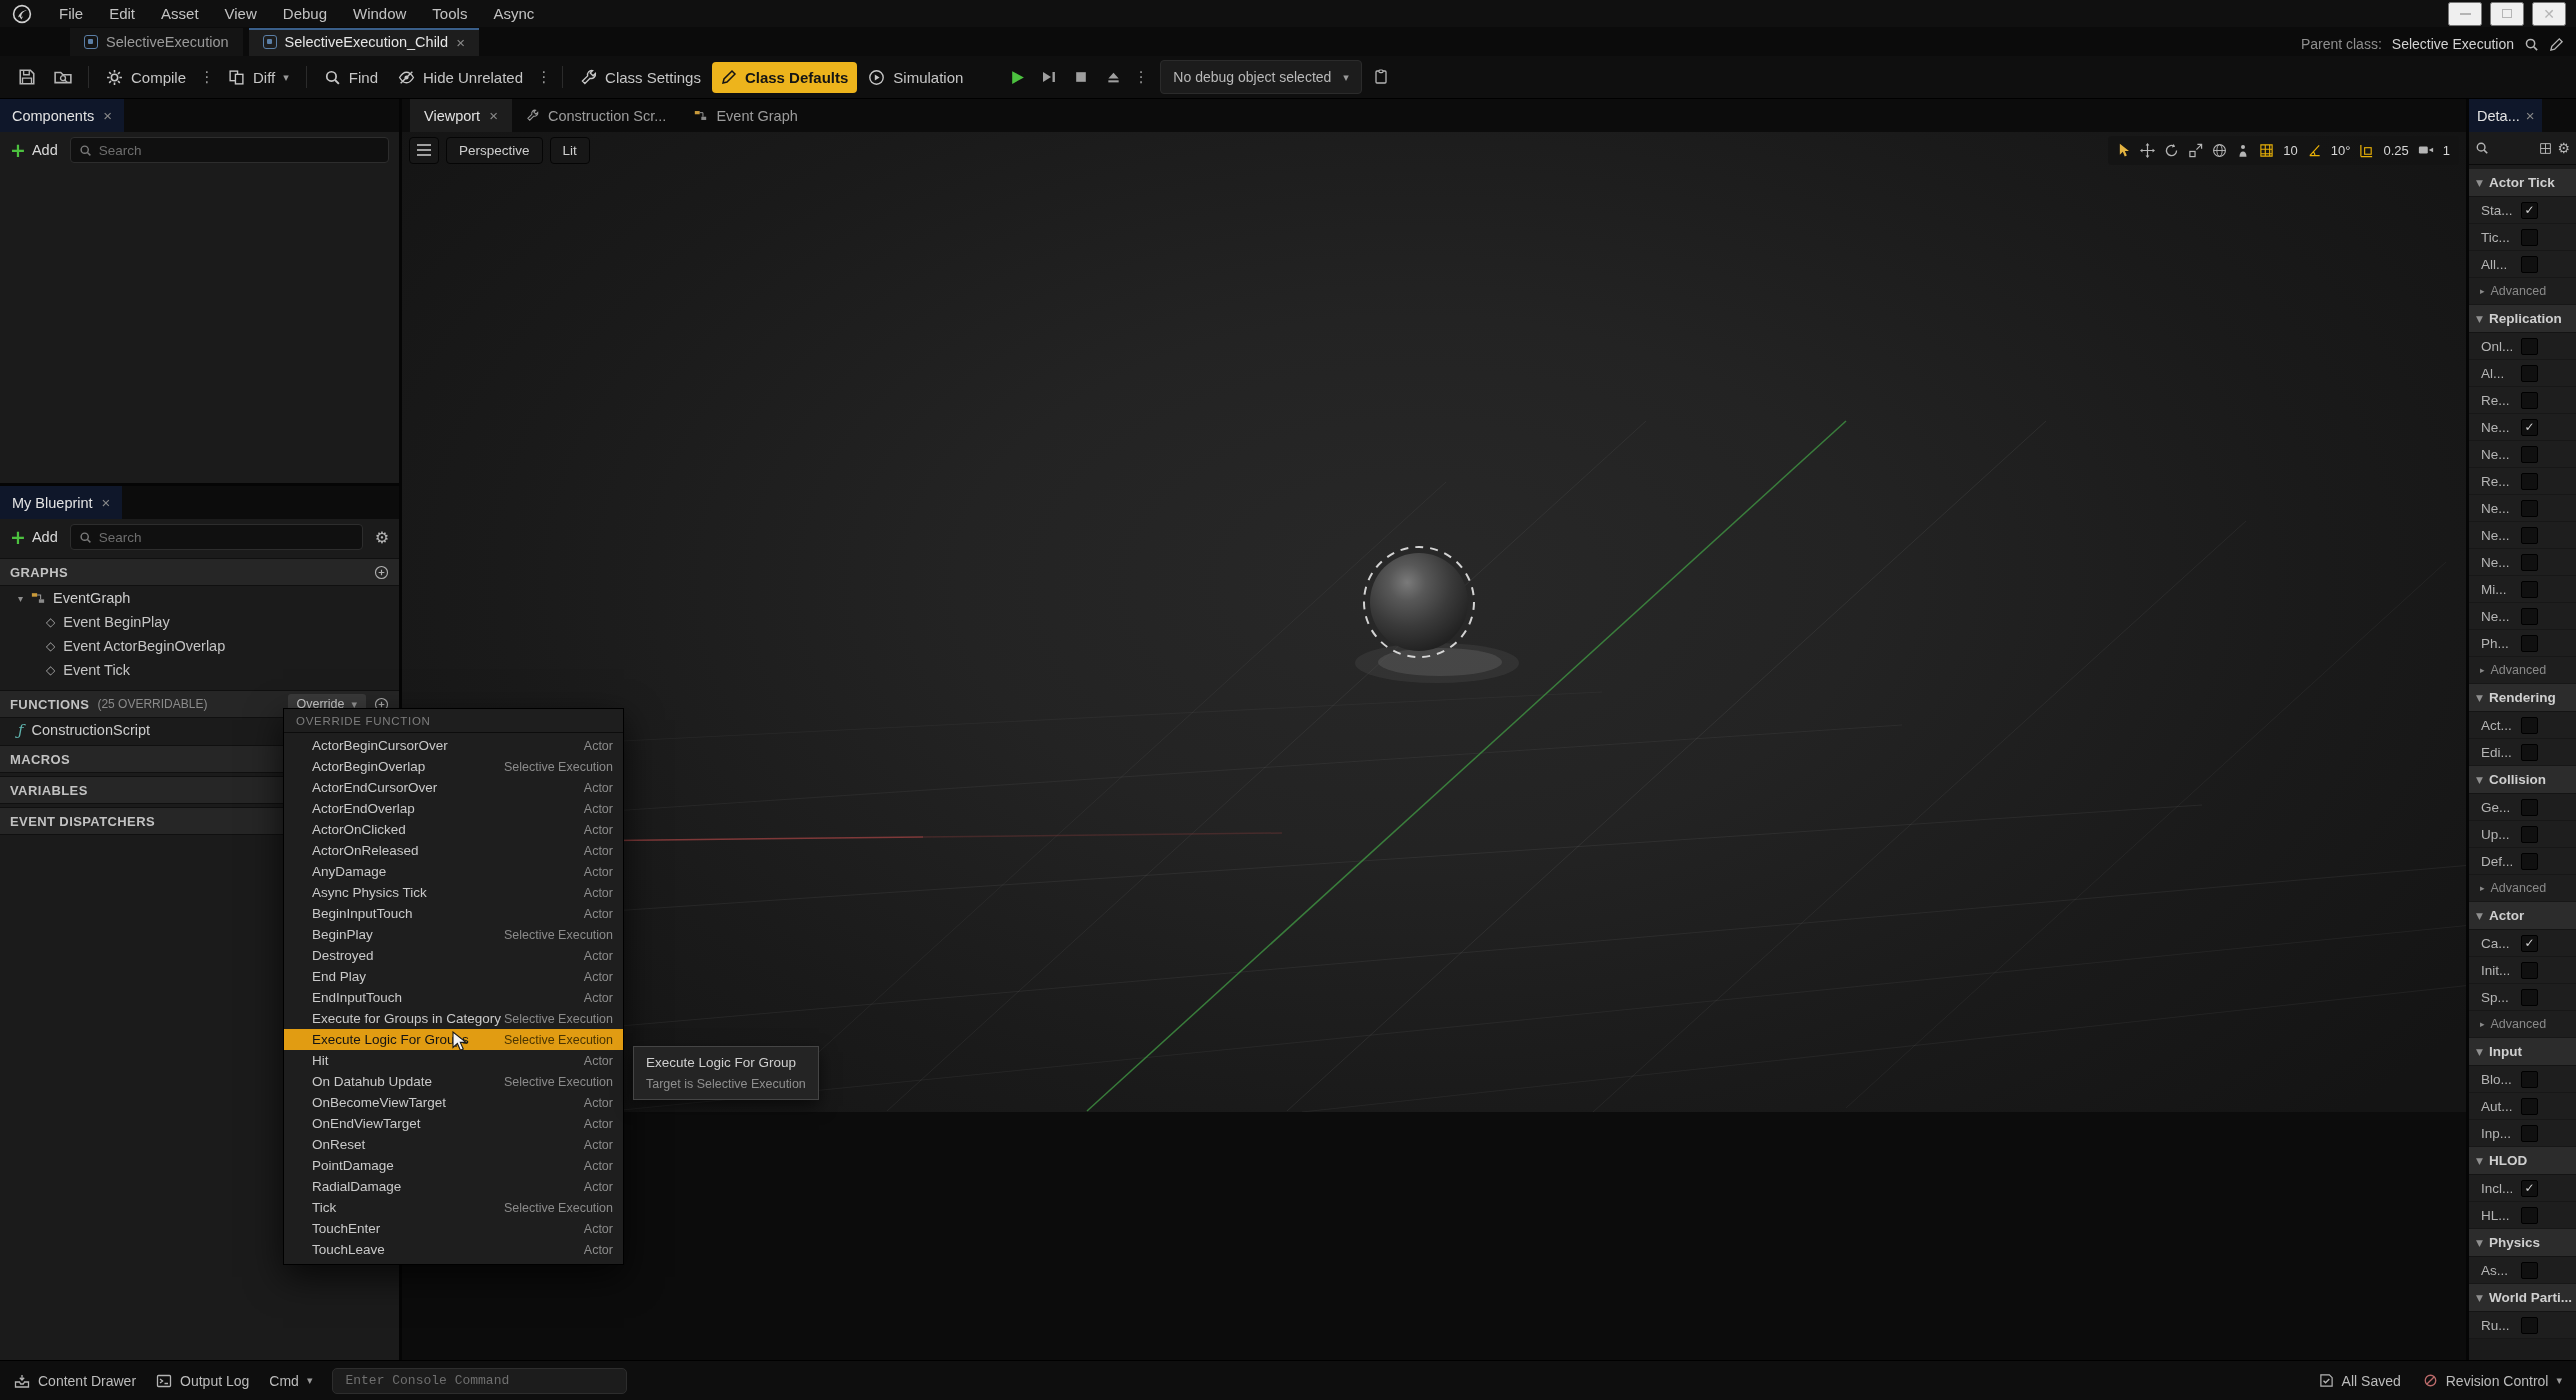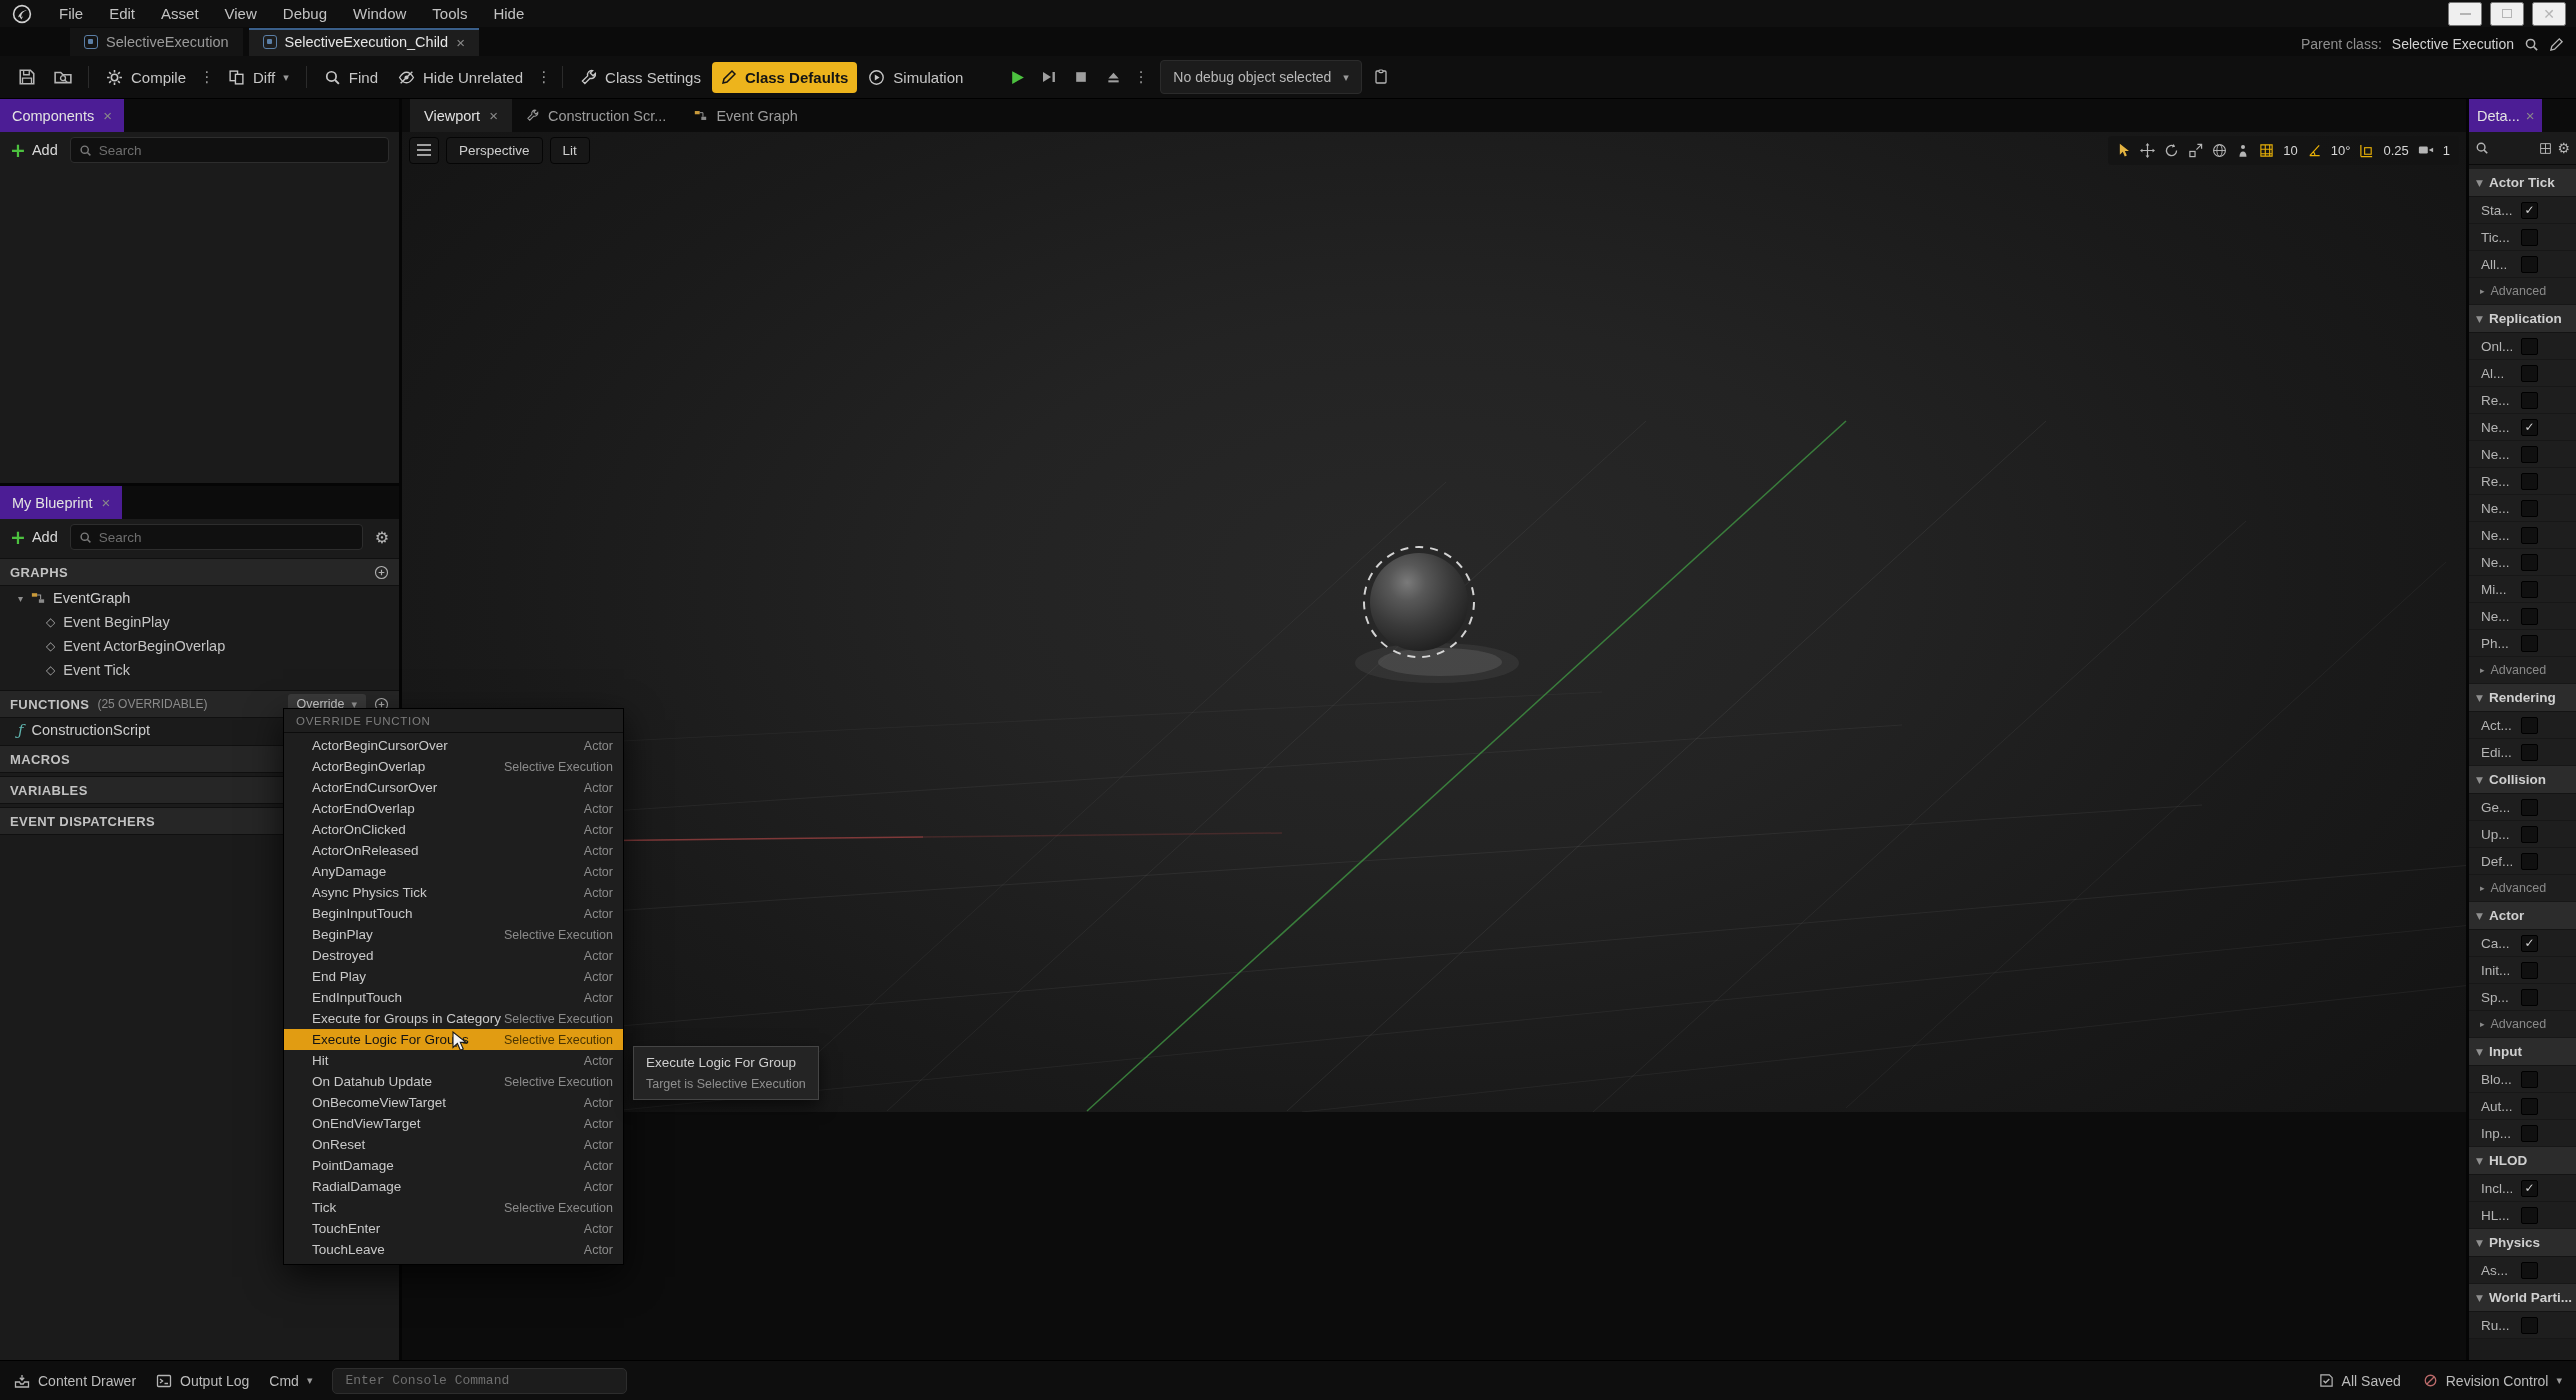--- a/index.html
+++ b/index.html
@@ -37,21 +37,21 @@
 .pbtn{width:30px;height:30px;display:flex;align-items:center;justify-content:center;background:none;border:none}
 .debug-dd{display:flex;align-items:center;gap:12px;background:#1c1c1c;border:1px solid #2b2b2b;border-radius:4px;height:34px;padding:0 12px;font-size:14px;color:#b9b9b9;margin-left:6px}
 
 .main{display:flex;background:#050505;gap:3px;height:1261px}
 .left-col{width:399px;display:flex;flex-direction:column;gap:3px;flex:none}
 .panel{background:#1b1b1b;display:flex;flex-direction:column;overflow:hidden}
 .panel.components{height:384px;flex:none}
 .panel.myblueprint{flex:1}
 .ptabs{height:33px;background:#0c0c0c;display:flex;align-items:stretch;flex:none}
 .ptab{display:flex;align-items:center;gap:9px;padding:0 12px;font-size:14.5px;color:#9c9c9c}
-.ptab.active{background:#4c1d95;color:#e3e3e3}
+.ptab.active{background:#0f172a;color:#e3e3e3}
 .addrow{display:flex;align-items:center;gap:12px;padding:5px 10px;height:36px;flex:none}
 .add-btn{display:flex;align-items:center;gap:6px;font-size:14.5px;color:#d9d9d9;background:none;border:none;font-family:inherit}
 .plus{color:#4cc13f;font-size:19px;font-weight:bold;line-height:1;font-family:"DejaVu Sans",sans-serif}
 .searchbox{flex:1;display:flex;align-items:center;gap:7px;background:#101010;border:1px solid #2d2d2d;border-radius:4px;height:26px;padding:0 8px;color:#7a7a7a}
 .searchbox input{flex:1;background:transparent;border:none;outline:none;color:#c8c8c8;font-size:13.5px;font-family:inherit;min-width:0}
 .searchbox input::placeholder{color:#6e6e6e}
 .crow{height:26px;display:flex;align-items:center;gap:9px;padding:0 10px;font-size:14.5px;color:#d6d6d6}
 .crow.child{padding-left:40px;color:#c6c6c6}
 .edit-link{margin-left:auto;color:#bdbdbd;font-size:13.5px;text-decoration:underline;padding-right:4px}
 
@@ -128,21 +128,21 @@
     </span>
     <nav class="icn" style="display:flex;height:100%">
 
     <button class="menu-item">File</button>
         <button class="menu-item">Edit</button>
         <button class="menu-item">Asset</button>
         <button class="menu-item">View</button>
         <button class="menu-item">Debug</button>
         <button class="menu-item">Window</button>
         <button class="menu-item">Tools</button>
-        <button class="menu-item">Hide</button>
+        <button class="menu-item">Async</button>
       </nav>
     <div class="win-controls">
       <button class="win-btn">
           <span class="win-bar"></span>
         </button>
       <button class="win-btn">
           <span class="win-box"></span>
         </button>
       <button class="win-btn">✕</button>
     </div>

